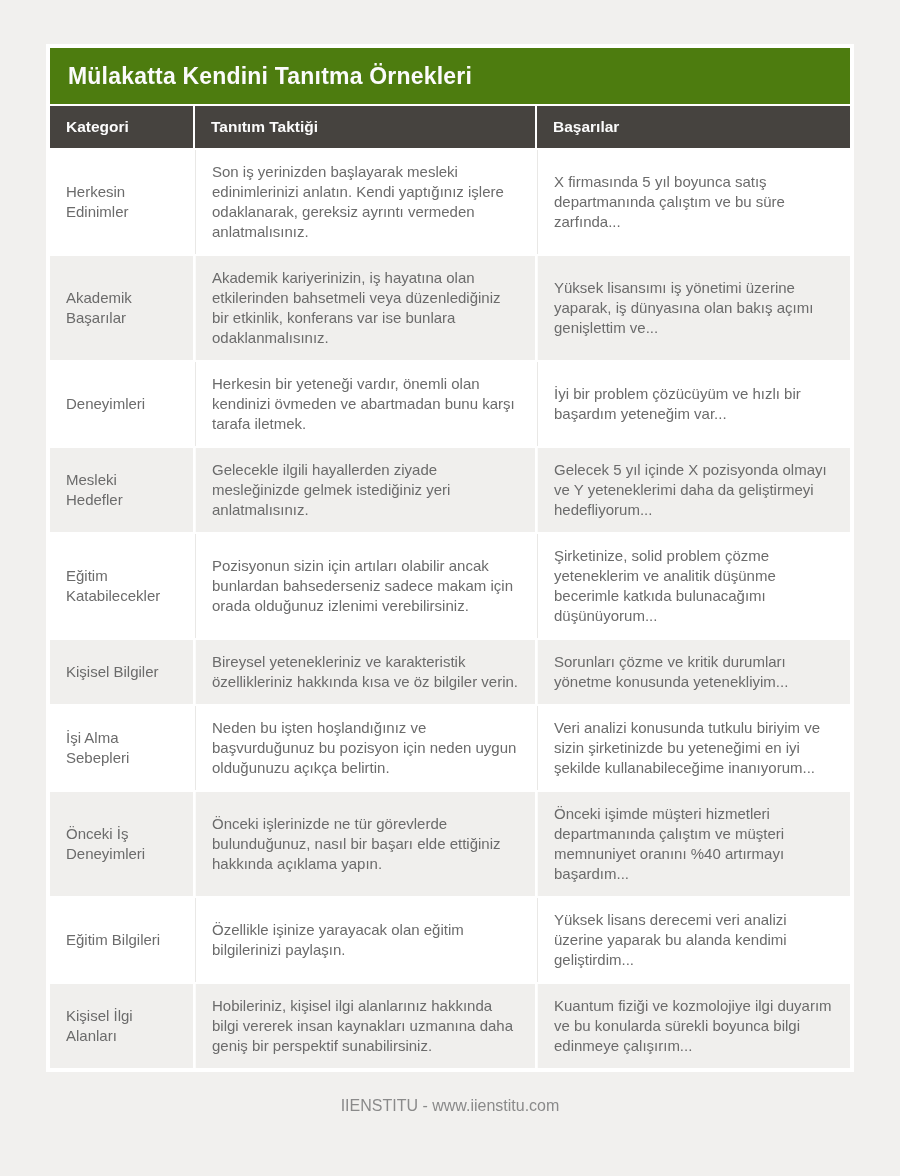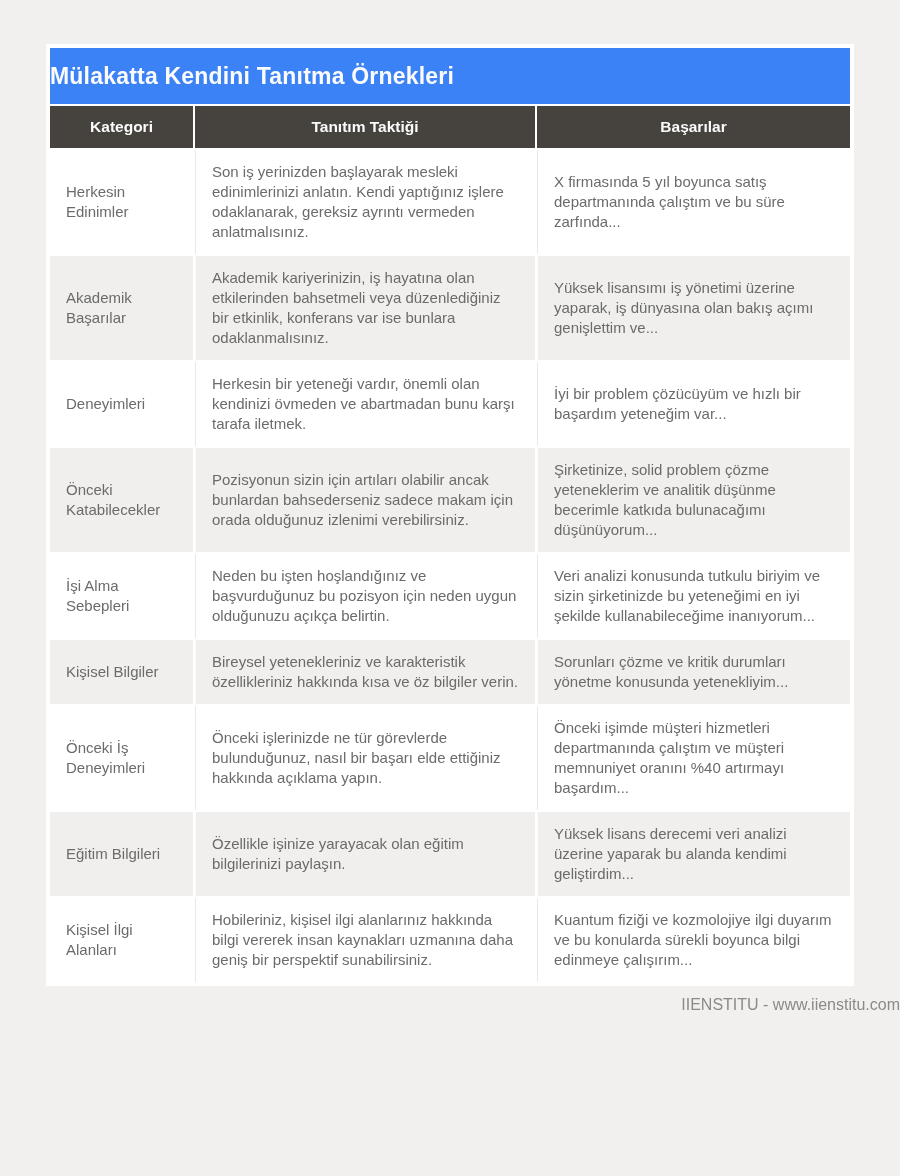--- a/index.html
+++ b/index.html
@@ -10,62 +10,63 @@
     font-family: "Liberation Sans", "DejaVu Sans", sans-serif;
     overflow: hidden;
   }
   .card {
     width: 808px;
     margin: 44px auto 0 auto;
     background: #ffffff;
     padding: 4px 2px 2px 2px;
   }
   .title-bar {
-    background: #3b82f6;
+    background: #4d7c0f;
     color: #fbfbfb;
     font-size: 23px;
     font-weight: bold;
     height: 56px;
     line-height: 56px;
+    padding-left: 18px;
     margin: 0 2px;
     letter-spacing: 0.2px;
   }
   table.main-table {
     width: 100%;
     border-collapse: separate;
     border-spacing: 2px;
     table-layout: fixed;
   }
   table.main-table th {
     background: #46433f;
     color: #fbfbfb;
     font-size: 15.5px;
     font-weight: bold;
-    text-align: center;
+    text-align: left;
     padding: 11px 16px;
     line-height: 20px;
   }
   table.main-table col.c-cat  { width: 143px; }
   table.main-table col.c-tac  { width: 340px; }
   table.main-table col.c-ex   { width: auto;  }
   table.main-table td {
     color: #6b6b6b;
     font-size: 15px;
     line-height: 20px;
     padding: 12px 16px;
     vertical-align: middle;
     background: #ffffff;
   }
   table.main-table td + td { border-left: 1px solid #e9e8e6; }
   table.main-table tr:nth-child(even) td { background: #f0efed; border-left-color: #fbfbfa; }
   .footer {
-    text-align: right;
+    text-align: center;
     color: #8a8a8a;
     font-size: 16px;
-    margin-top: 8px;
+    margin-top: 23px;
     line-height: 22px;
   }
 </style>
 </head>
 <body>
 
 <div class="card">
   <div class="title-bar">Mülakatta Kendini Tanıtma Örnekleri</div>
 
   <table class="main-table">
@@ -93,37 +94,42 @@
     <td>Akademik kariyerinizin, iş hayatına olan etkilerinden bahsetmeli veya düzenlediğiniz bir etkinlik, konferans var ise bunlara odaklanmalısınız.</td>
     <td>Yüksek lisansımı iş yönetimi üzerine yaparak, iş dünyasına olan bakış açımı genişlettim ve...</td>
   </tr>
 
   <tr>
     <td>Deneyimleri</td>
     <td>Herkesin bir yeteneği vardır, önemli olan kendinizi övmeden ve abartmadan bunu karşı tarafa iletmek.</td>
     <td>İyi bir problem çözücüyüm ve hızlı bir başardım yeteneğim var...</td>
   </tr>
 
+  <tr>
+    <td>Mesleki Hedefler</td>
+    <td>Gelecekle ilgili hayallerden ziyade mesleğinizde gelmek istediğiniz yeri anlatmalısınız.</td>
+    <td>Gelecek 5 yıl içinde X pozisyonda olmayı ve Y yeteneklerimi daha da geliştirmeyi hedefliyorum...</td>
+  </tr>
 
   <tr>
-    <td>Önceki Katabilecekler</td>
+    <td>Eğitim Katabilecekler</td>
     <td>Pozisyonun sizin için artıları olabilir ancak bunlardan bahsederseniz sadece makam için orada olduğunuz izlenimi verebilirsiniz.</td>
     <td>Şirketinize, solid problem çözme yeteneklerim ve analitik düşünme becerimle katkıda bulunacağımı düşünüyorum...</td>
+  </tr>
+
+  <tr>
+    <td>Kişisel Bilgiler</td>
+    <td>Bireysel yetenekleriniz ve karakteristik özellikleriniz hakkında kısa ve öz bilgiler verin.</td>
+    <td>Sorunları çözme ve kritik durumları yönetme konusunda yetenekliyim...</td>
   </tr>
 
   <tr>
     <td>İşi Alma Sebepleri</td>
     <td>Neden bu işten hoşlandığınız ve başvurduğunuz bu pozisyon için neden uygun olduğunuzu açıkça belirtin.</td>
     <td>Veri analizi konusunda tutkulu biriyim ve sizin şirketinizde bu yeteneğimi en iyi şekilde kullanabileceğime inanıyorum...</td>
-  </tr>
-
-  <tr>
-    <td>Kişisel Bilgiler</td>
-    <td>Bireysel yetenekleriniz ve karakteristik özellikleriniz hakkında kısa ve öz bilgiler verin.</td>
-    <td>Sorunları çözme ve kritik durumları yönetme konusunda yetenekliyim...</td>
   </tr>
 
   <tr>
     <td>Önceki İş Deneyimleri</td>
     <td>Önceki işlerinizde ne tür görevlerde bulunduğunuz, nasıl bir başarı elde ettiğiniz hakkında açıklama yapın.</td>
     <td>Önceki işimde müşteri hizmetleri departmanında çalıştım ve müşteri memnuniyet oranını %40 artırmayı başardım...</td>
   </tr>
 
   <tr>
     <td>Eğitim Bilgileri</td>

